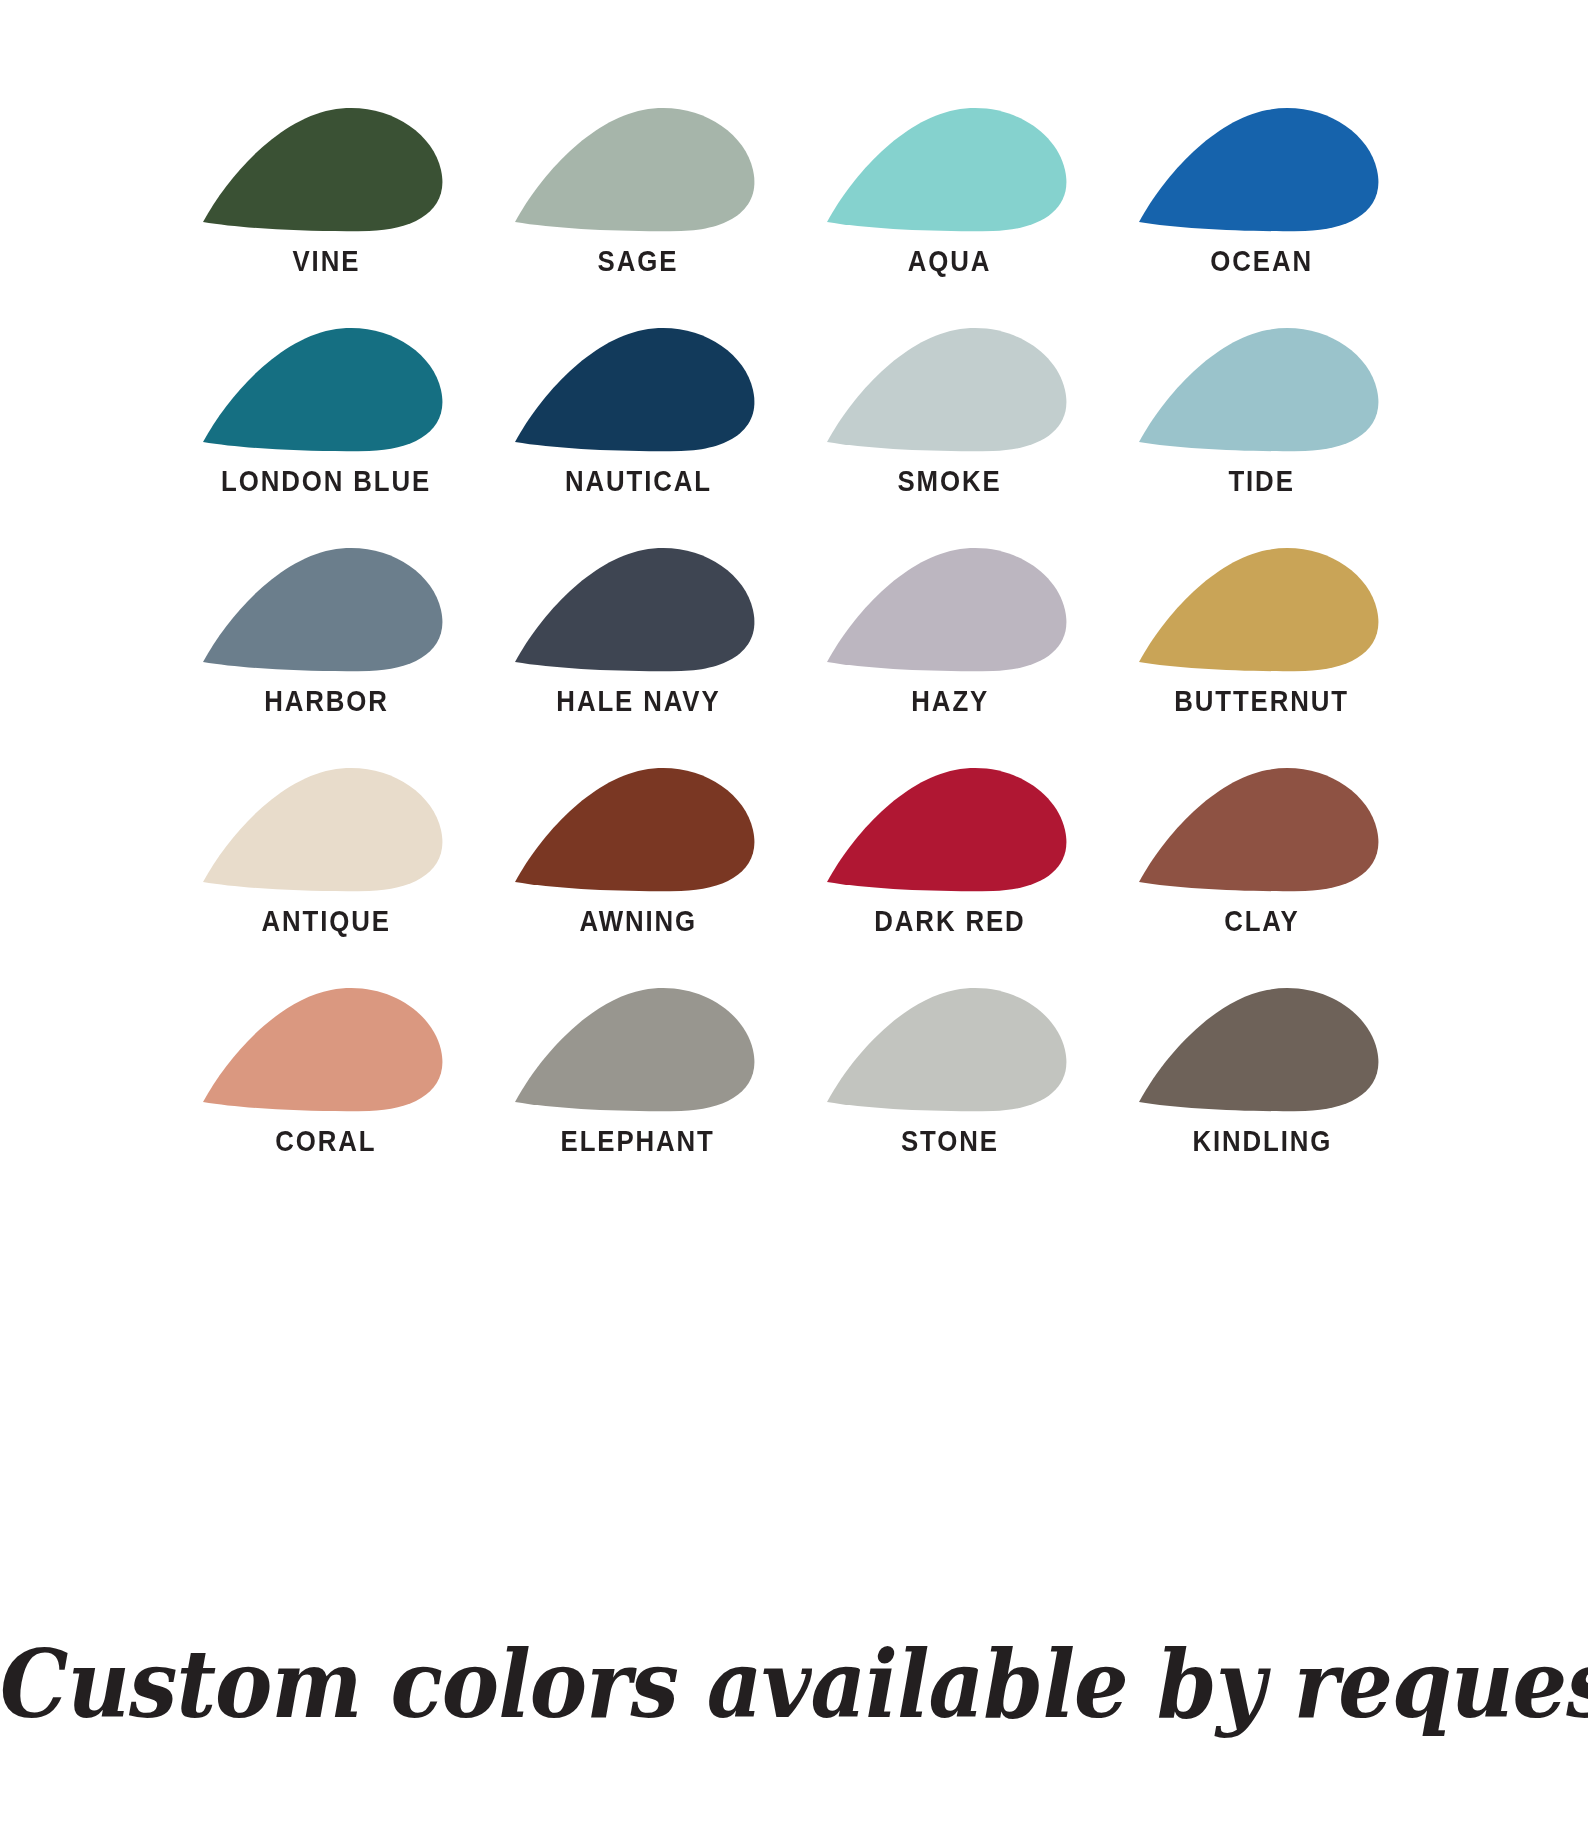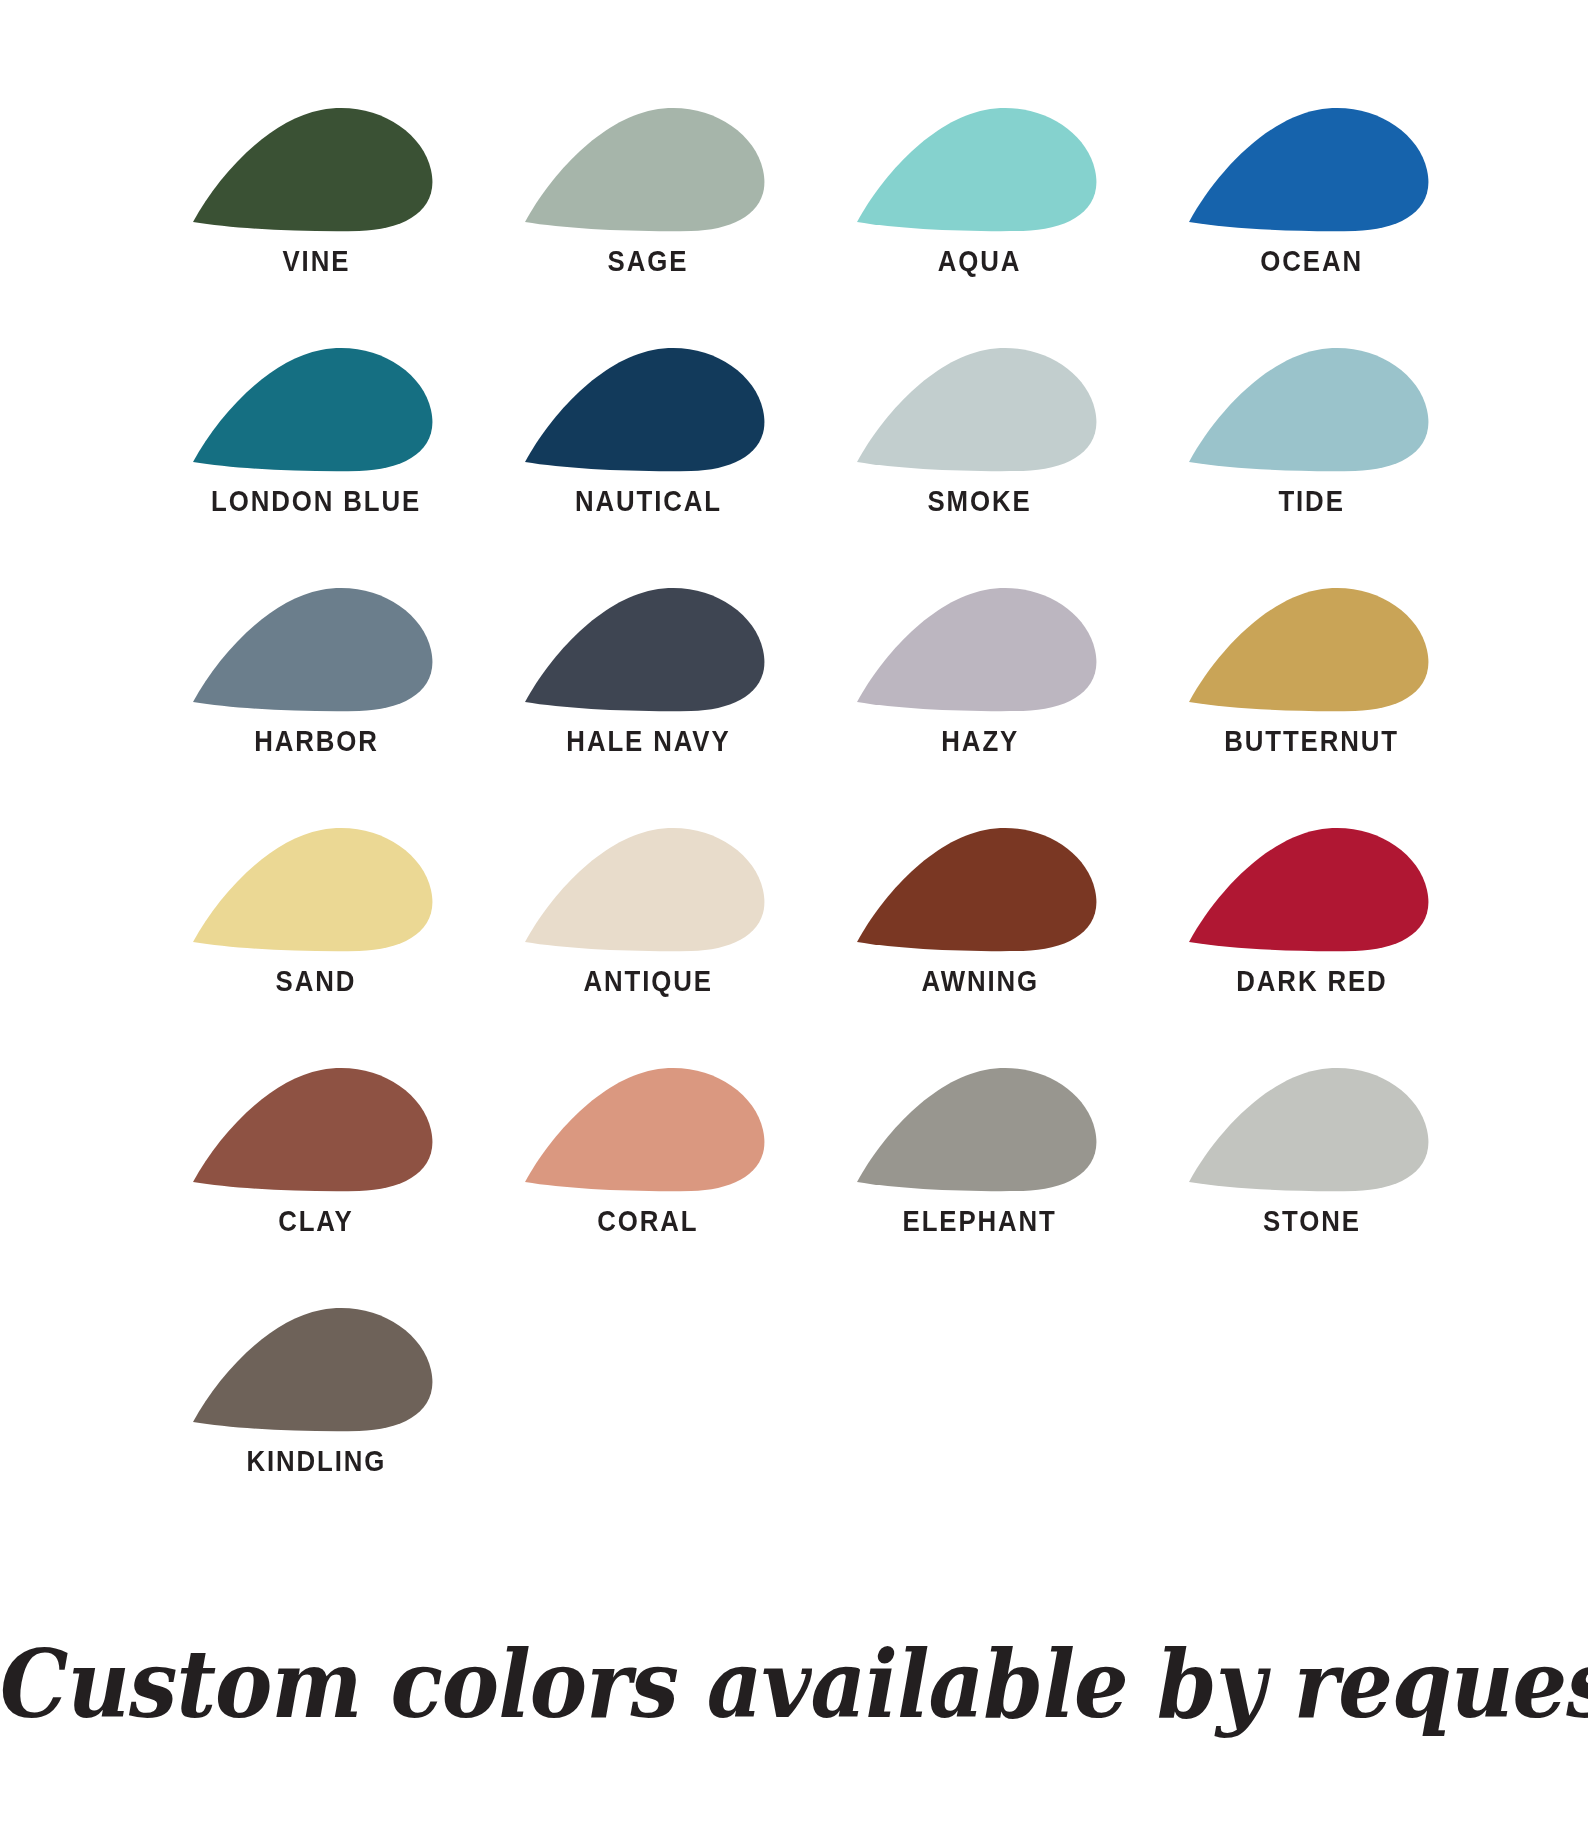--- a/index.html
+++ b/index.html
@@ -18,29 +18,28 @@
   .sheet {
     position: relative;
     width: 1588px;
     height: 1838px;
     background: #ffffff;
     box-sizing: border-box;
   }
 
   .palette-grid {
     position: absolute;
-    left: 160px;
+    left: 170px;
     top: 104px;
     width: 1248px;
     display: grid;
     grid-template-columns: repeat(4, 312px);
     grid-auto-rows: 220px;
     row-gap: 0px;
     column-gap: 0px;
-    gap: 20px;
   }
 
   .swatch-cell {
     position: relative;
     width: 312px;
     height: 220px;
     display: flex;
     flex-direction: column;
     align-items: center;
   }
@@ -189,28 +188,20 @@
         <div class="swatch-shape-wrap">
           <svg viewBox="0 0 250 128" preserveAspectRatio="none">
             <path d="M2 118 C 28 70, 78 16, 130 6 C 182 -4, 231 26, 240 66 C 249 106, 214 126, 168 127 C 110 128, 44 125, 2 118 Z" fill="#C9A457"></path>
           </svg>
         </div>
         <div class="swatch-label" style="color: rgb(35, 31, 32);">BUTTERNUT</div>
       </div>
       <div class="swatch-cell">
         <div class="swatch-shape-wrap">
           <svg viewBox="0 0 250 128" preserveAspectRatio="none">
-            <path d="M2 118 C 28 70, 78 16, 130 6 C 182 -4, 231 26, 240 66 C 249 106, 214 126, 168 127 C 110 128, 44 125, 2 118 Z" fill="#EBD894"></path>
-          </svg>
-        </div>
-        <div class="swatch-label" style="color: rgb(35, 31, 32);">SAND</div>
-      </div>
-      <div class="swatch-cell">
-        <div class="swatch-shape-wrap">
-          <svg viewBox="0 0 250 128" preserveAspectRatio="none">
             <path d="M2 118 C 28 70, 78 16, 130 6 C 182 -4, 231 26, 240 66 C 249 106, 214 126, 168 127 C 110 128, 44 125, 2 118 Z" fill="#E8DCCB"></path>
           </svg>
         </div>
         <div class="swatch-label" style="color: rgb(35, 31, 32);">ANTIQUE</div>
       </div>
       <div class="swatch-cell">
         <div class="swatch-shape-wrap">
           <svg viewBox="0 0 250 128" preserveAspectRatio="none">
             <path d="M2 118 C 28 70, 78 16, 130 6 C 182 -4, 231 26, 240 66 C 249 106, 214 126, 168 127 C 110 128, 44 125, 2 118 Z" fill="#7A3723"></path>
           </svg>

